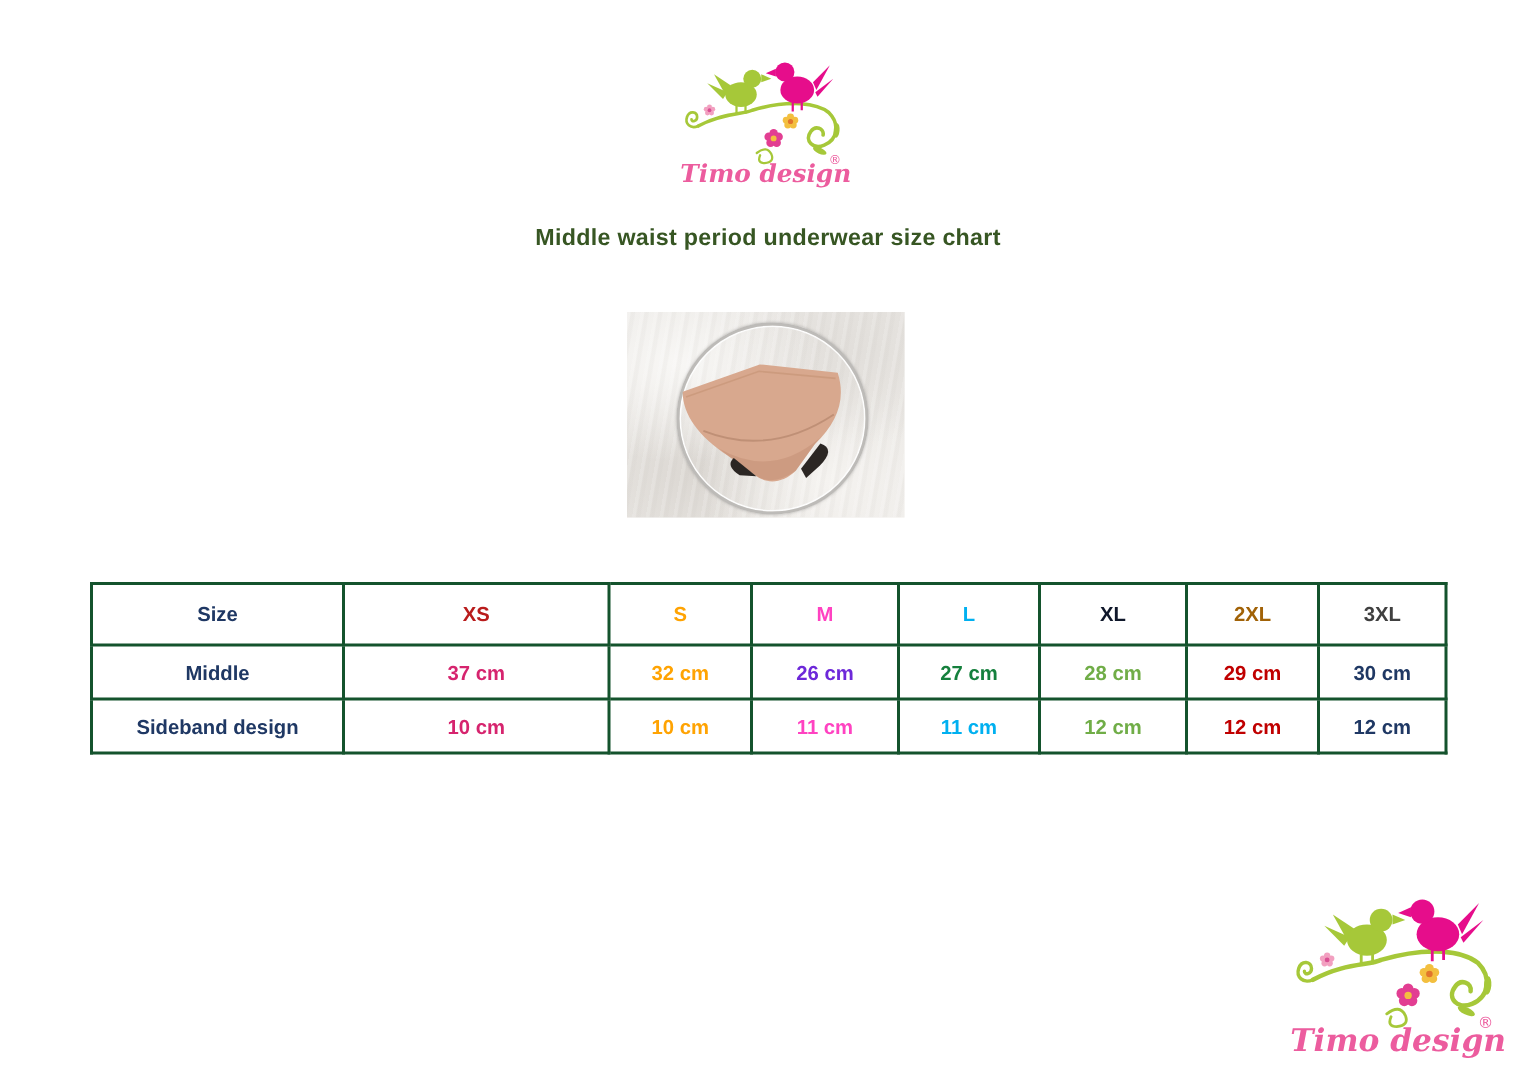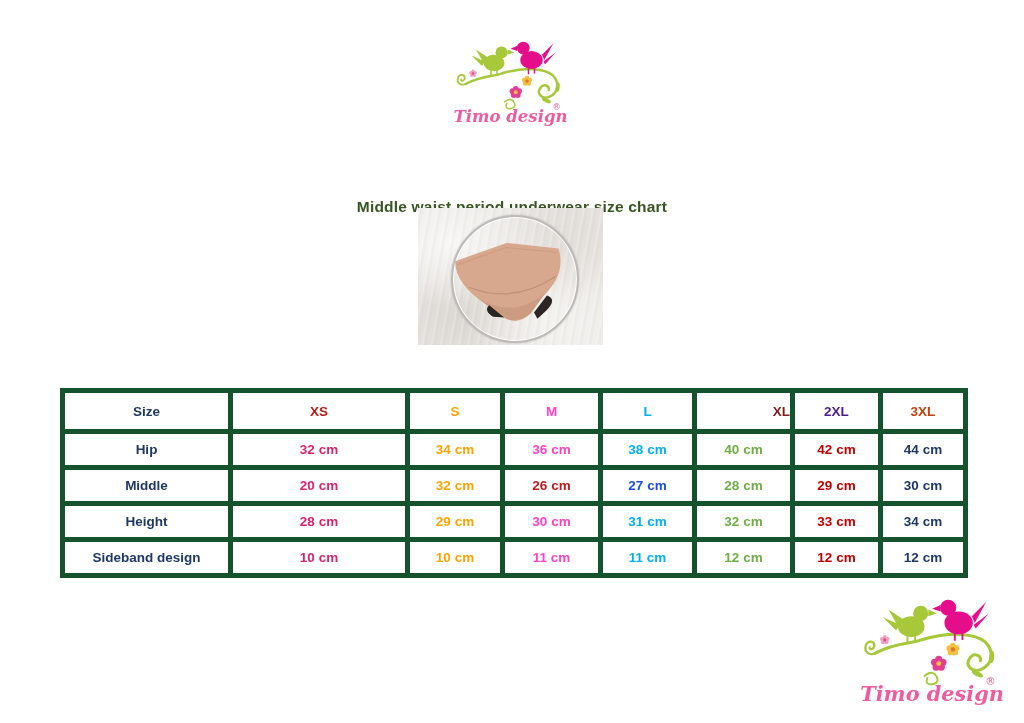--- a/index.html
+++ b/index.html
@@ -1,41 +1,41 @@
 <!DOCTYPE html>
 <html><head>
 <meta charset="utf-8">
 <style>
   html,body{margin:0;padding:0;background:#fff;}
   #page{position:relative;width:1024px;height:723px;background:#ffffff;overflow:hidden;
         font-family:"Liberation Sans",sans-serif;}
 
   
   .doc-title{position:absolute;top:150px;left:0;width:100%;text-align:center;
-             font-size:15.5px;font-weight:bold;color:#375623;letter-spacing:.2px;margin-top:48px;}
+             font-size:15.5px;font-weight:bold;color:#375623;letter-spacing:.2px;}
 
   
   .photo{position:absolute;left:418px;top:208px;width:185px;height:137px;
          background:
            radial-gradient(ellipse at 18% 25%, #f8f7f5 0%, rgba(248,247,245,0) 45%),
            radial-gradient(ellipse at 82% 18%, #e2dfdb 0%, rgba(226,223,219,0) 40%),
            radial-gradient(ellipse at 72% 82%, #f5f3f0 0%, rgba(245,243,240,0) 45%),
            radial-gradient(ellipse at 25% 78%, #dbd7d2 0%, rgba(219,215,210,0) 42%),
            linear-gradient(135deg,#edebe8 0%,#e7e4e0 55%,#efedea 100%);
          overflow:hidden;}
   .photo .streaks{position:absolute;inset:0;opacity:.25;background:
            repeating-linear-gradient(100deg, rgba(255,255,255,.6) 0 2px, rgba(190,186,180,.35) 3px 5px, rgba(255,255,255,0) 6px 9px);}
   .photo .ring{position:absolute;left:33px;top:7px;width:124px;height:124px;border-radius:50%;
          border:2px solid #bdbbb8;box-shadow:inset 0 0 0 1px #fdfdfd,0 0 2px rgba(120,118,115,.5);}
   .photo svg{position:absolute;left:0;top:0;}
 
   
   table.szt{position:absolute;left:60px;top:388px;width:903px;border-collapse:collapse;
             table-layout:fixed;}
-  table.szt th,table.szt td{border:5px solid #14532d;text-align:center;vertical-align:middle;
+  table.szt th,table.szt td{border:2px solid #14532d;text-align:center;vertical-align:middle;
             font-weight:bold;font-size:13.5px;padding:0;background:#fff;}
   table.szt tr.hdr{height:41px;}
   table.szt tr.row{height:36px;}
   .navy{color:#1f3864;}
 
   
   .logo-top{position:absolute;left:452px;top:30px;}
   .logo-bottom{position:absolute;left:858px;top:585px;z-index:3;}
 </style>
 </head>
@@ -132,53 +132,33 @@
         <col style="width:88px">
         <col style="width:85px">
     </colgroup>
     <tbody>
         <tr class="hdr">
       <th class="navy">Size</th>
       <th style="color: #b91c1c;">XS</th>
       <th style="color: rgb(255, 163, 2);">S</th>
       <th style="color: rgb(255, 66, 193);">M</th>
       <th style="color: rgb(0, 176, 240);">L</th>
-      <th style="color: #7f1d1d; text-align: right;">XL</th>
-      <th style="color: #4c1d95;">2XL</th>
-      <th style="color: #c2410c; margin-left: 22px;">3XL</th>
-    </tr>
-    <tr class="row">
-      <td class="navy">Hip</td>
-      <td style="color: rgb(214, 36, 110);">32 cm</td>
-      <td style="color: rgb(255, 163, 2);">34 cm</td>
-      <td style="color: rgb(255, 66, 193);">36 cm</td>
-      <td style="color: rgb(0, 176, 240);">38 cm</td>
-      <td style="color: rgb(112, 173, 71);">40 cm</td>
-      <td style="color: rgb(192, 0, 0);">42 cm</td>
-      <td style="color: rgb(31, 56, 100);">44 cm</td>
+      <th style="color: #0f172a;">XL</th>
+      <th style="color: #a16207;">2XL</th>
+      <th style="color: #404040; margin-left: 22px;">3XL</th>
     </tr>
     <tr class="row">
       <td class="navy">Middle</td>
-      <td style="color: rgb(214, 36, 110);">20 cm</td>
+      <td style="color: rgb(214, 36, 110);">37 cm</td>
       <td style="color: rgb(255, 163, 2);">32 cm</td>
-      <td style="color: #b91c1c;">26 cm</td>
-      <td style="color: #1d4ed8;">27 cm</td>
+      <td style="color: #6d28d9;">26 cm</td>
+      <td style="color: #15803d;">27 cm</td>
       <td style="color: rgb(112, 173, 71);">28 cm</td>
       <td style="color: rgb(192, 0, 0);">29 cm</td>
       <td style="color: rgb(31, 56, 100);">30 cm</td>
-    </tr>
-    <tr class="row">
-      <td class="navy">Height</td>
-      <td style="color: rgb(214, 36, 110);">28 cm</td>
-      <td style="color: rgb(255, 163, 2);">29 cm</td>
-      <td style="color: rgb(255, 66, 193);">30 cm</td>
-      <td style="color: rgb(0, 176, 240);">31 cm</td>
-      <td style="color: rgb(112, 173, 71);">32 cm</td>
-      <td style="color: rgb(192, 0, 0);">33 cm</td>
-      <td style="color: rgb(31, 56, 100);">34 cm</td>
     </tr>
     <tr class="row">
       <td class="navy">Sideband design</td>
       <td style="color: rgb(214, 36, 110);">10 cm</td>
       <td style="color: rgb(255, 163, 2);">10 cm</td>
       <td style="color: rgb(255, 66, 193);">11 cm</td>
       <td style="color: rgb(0, 176, 240);">11 cm</td>
       <td style="color: rgb(112, 173, 71);">12 cm</td>
       <td style="color: rgb(192, 0, 0);">12 cm</td>
       <td style="color: rgb(31, 56, 100);">12 cm</td>

